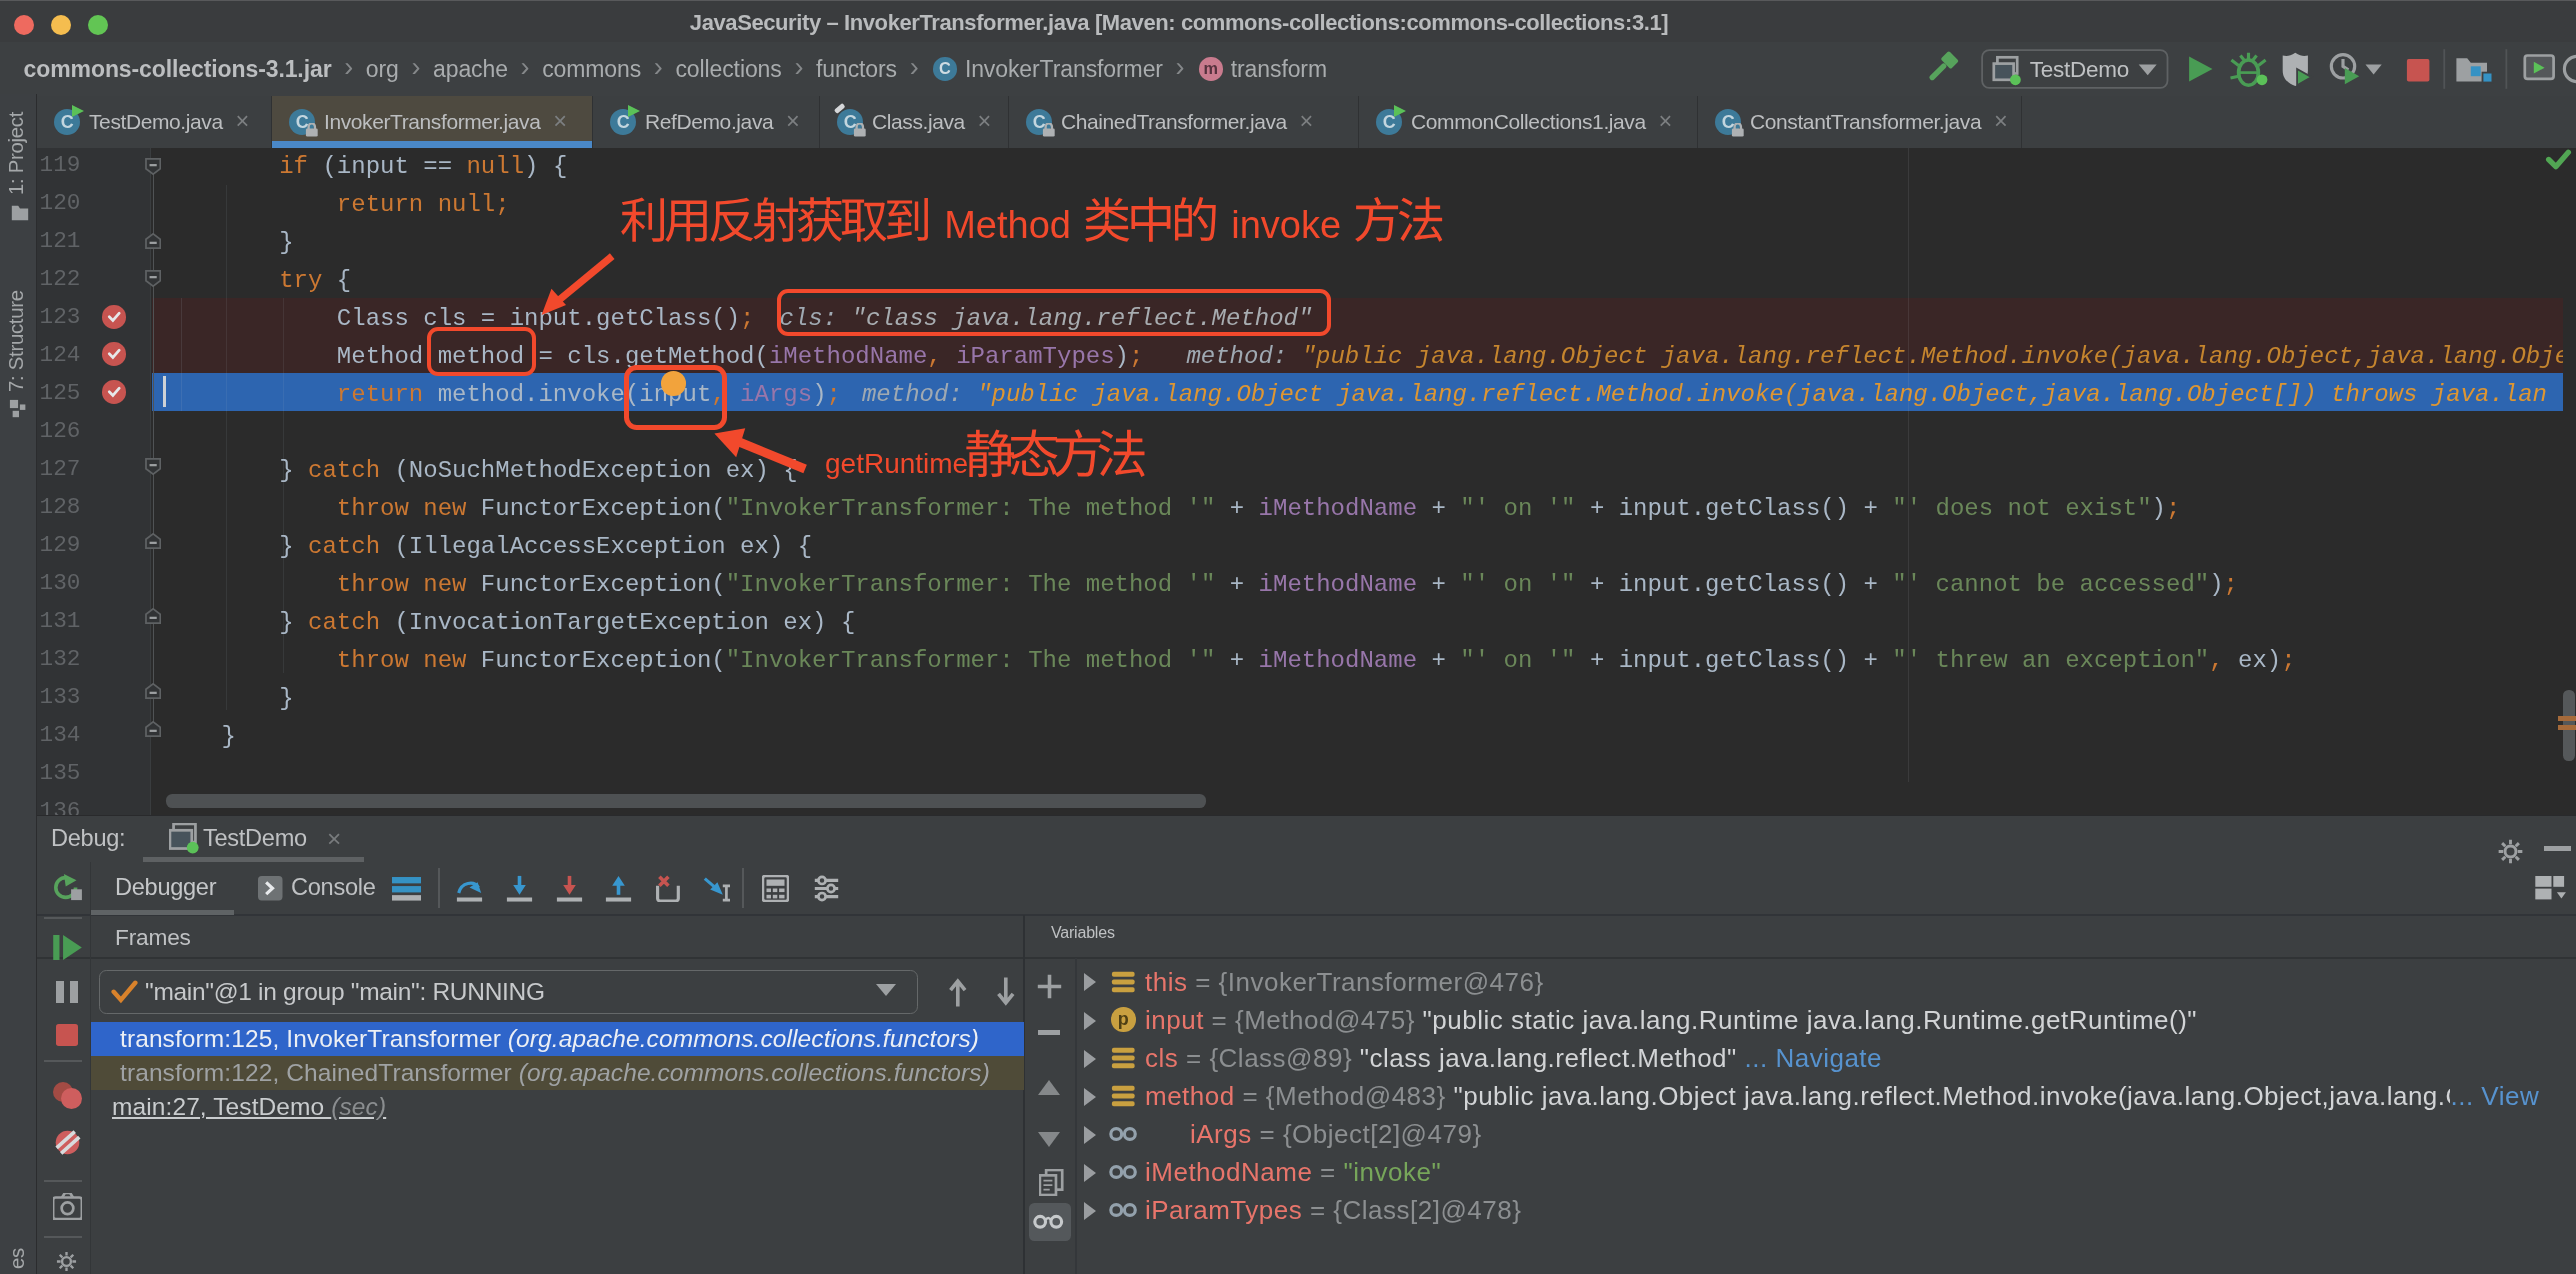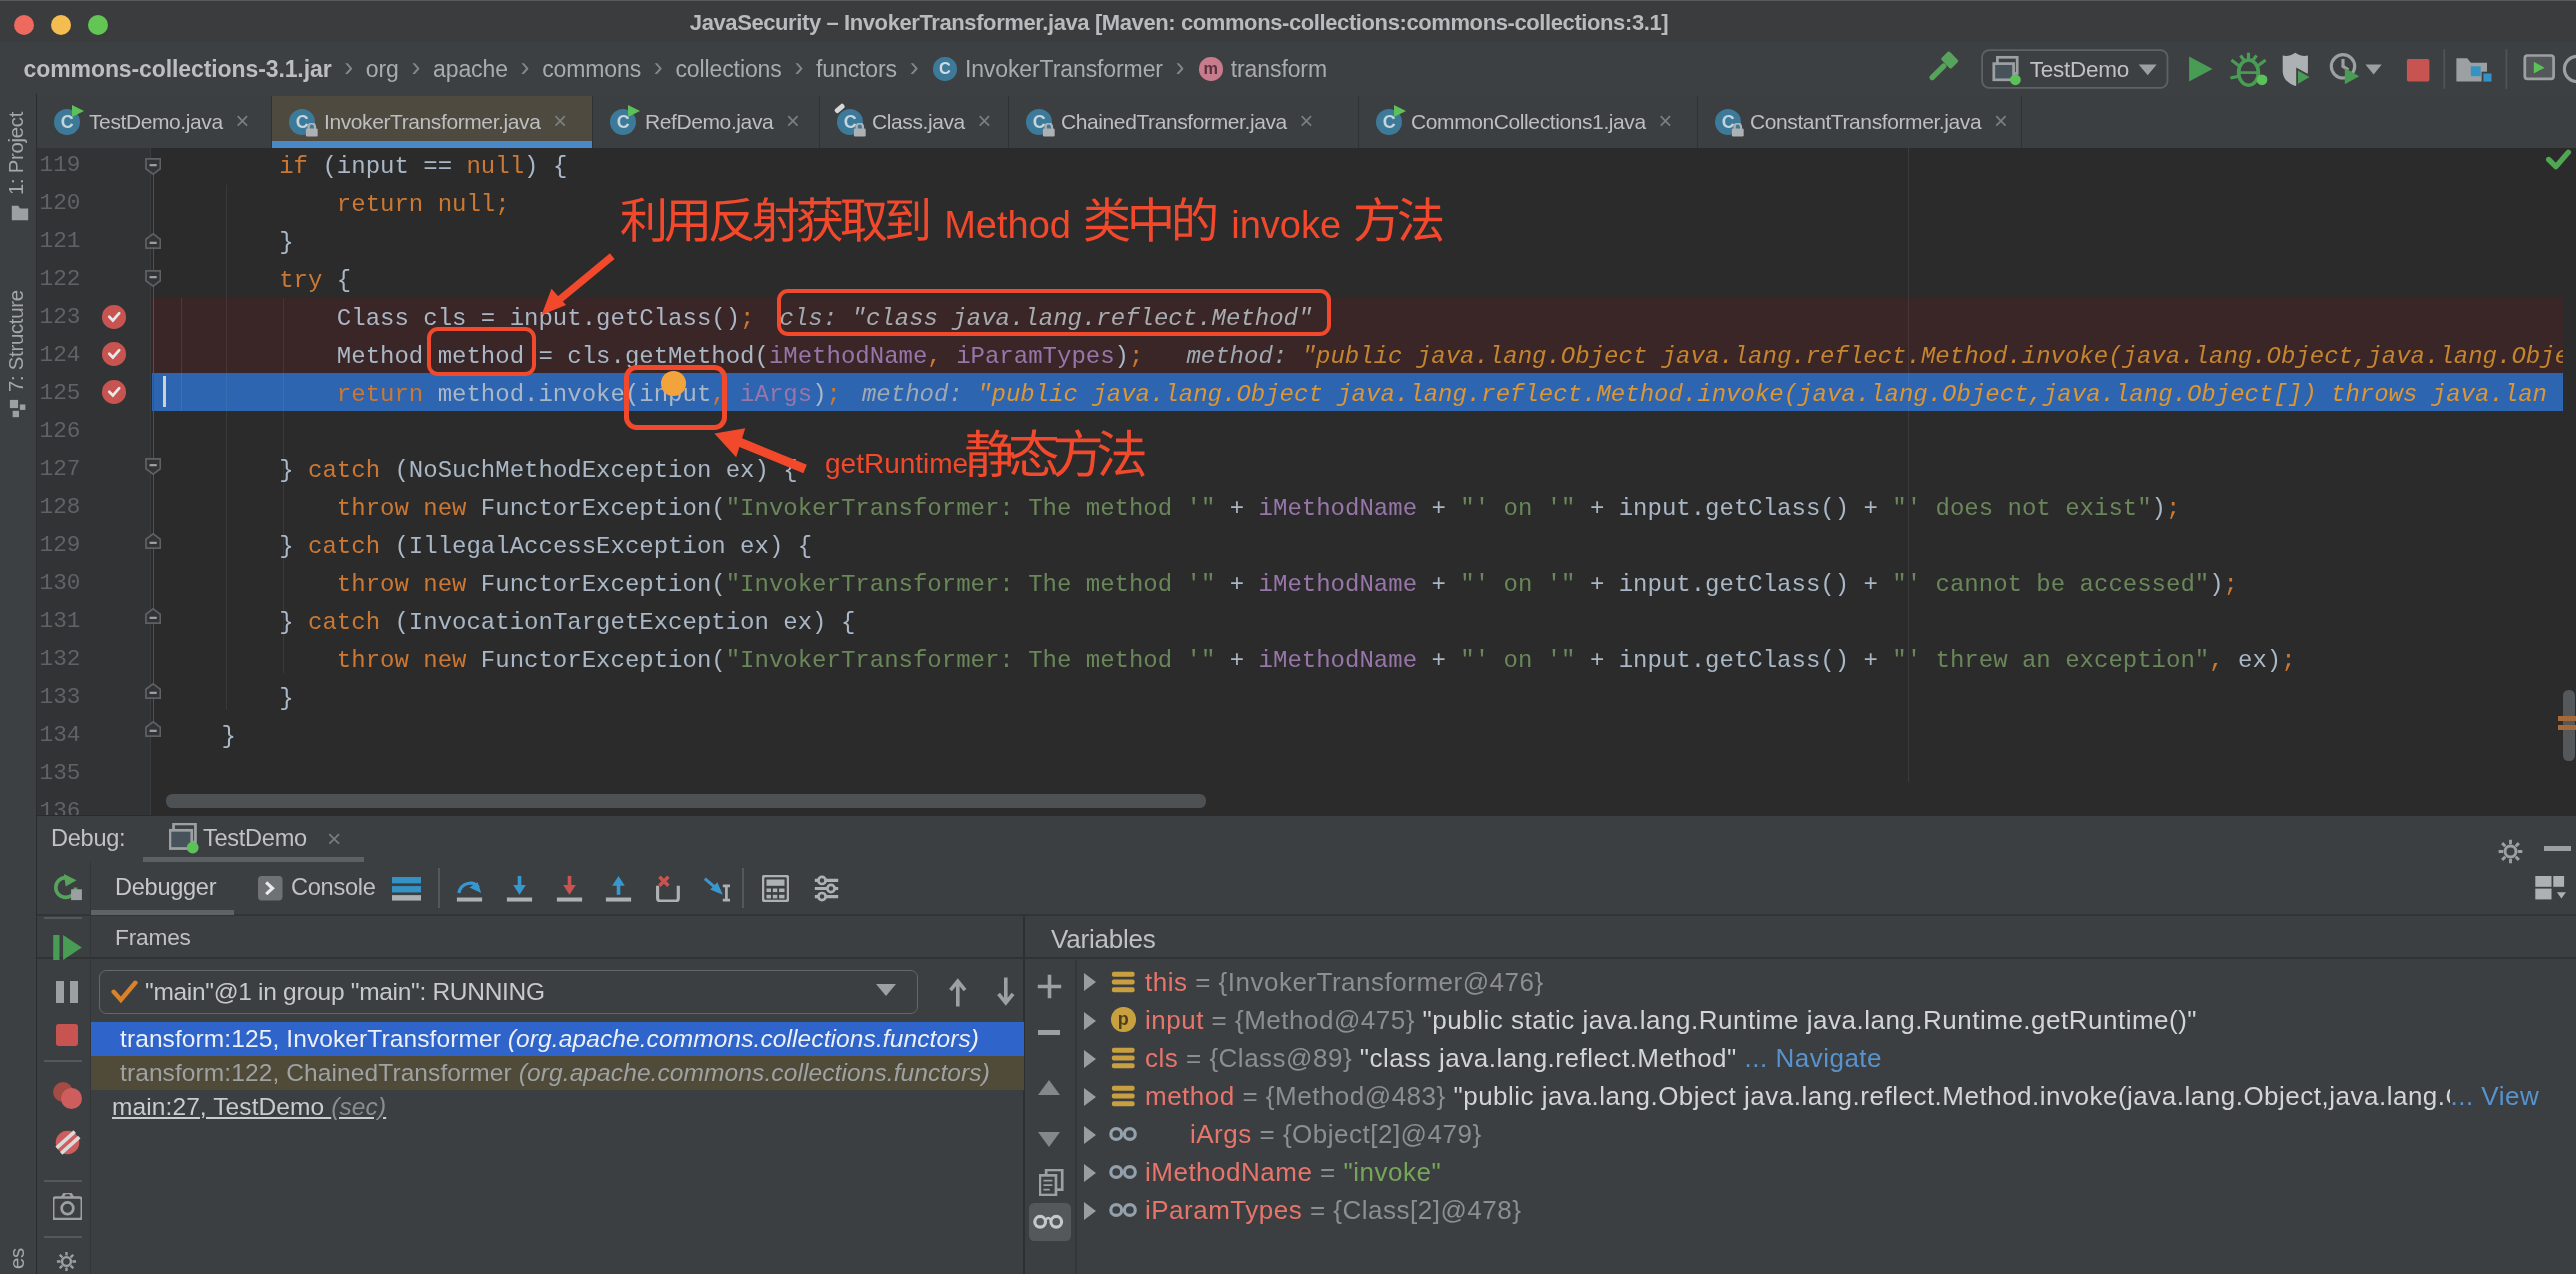--- a/index.html
+++ b/index.html
@@ -373,21 +373,21 @@
     <circle cx="10" cy="24" r="4" fill="#3C3F41" stroke="#AEB1B3" stroke-width="3"></circle>
   </svg>
 <svg class="abs" style="left:2535px;top:876px" width="33" height="27" viewBox="0 0 36 30">
 <rect x="0" y="0" width="18" height="12" fill="#AEB1B3"></rect>
     <rect x="20" y="0" width="12" height="12" fill="#AEB1B3"></rect>
 <rect x="0" y="14" width="18" height="12" fill="#AEB1B3"></rect>
     <path d="M24 18 l10 0 l-5 7 z" fill="#AEB1B3"></path>
   </svg>
 <div class="abs" style="left:37px;top:957px;width:2539px;height:1.8px;background:#303335"></div>
 <div class="abs" style="left:115px;top:924px;color:#BFC1C3;font-size:22.7px;letter-spacing:-0.2px;">Frames</div>
-<div class="abs" style="left:1051px;top:924px;color:#BFC1C3;font-size:26px;letter-spacing:-0.2px;">Variables</div>
+<div class="abs" style="left:1051px;top:924px;color:#BFC1C3;font-size:16px;letter-spacing:-0.2px;">Variables</div>
 <div class="abs" style="left:1023px;top:915px;width:1.8px;height:359px;background:#2E3134"></div>
 <div class="abs" style="left:1075px;top:958px;width:1.8px;height:316px;background:#34373A"></div>
 <div class="abs" style="left:99px;top:970px;width:819px;height:44px;border:1.8px solid #656869;border-radius:7.3px"></div>
 <svg class="abs" style="left:111px;top:980px" width="27" height="23.6" viewBox="0 0 30 26">
     <path d="M3 13 l8 9 l16 -19" stroke="#D9822B" stroke-width="5" fill="none" stroke-linecap="round"></path>
   </svg>
 <div class="abs" style="left:145px;top:978px;color:#C7C9CB;font-size:24.5px;letter-spacing:-0.3px;white-space:pre;">"main"@1 in group "main": RUNNING</div>
 <div class="abs" style="left:876px;top:984px;width:0;height:0;border-left:10px solid transparent;border-right:10px solid transparent;border-top:12.7px solid #9DA0A2"></div>
 <svg class="abs" style="left:946px;top:972px" width="23.6" height="40" viewBox="0 0 26 44">
 <path d="M13 38 V12 M5 20 L13 10 L21 20" stroke="#9DA0A2" stroke-width="4" fill="none"></path>

